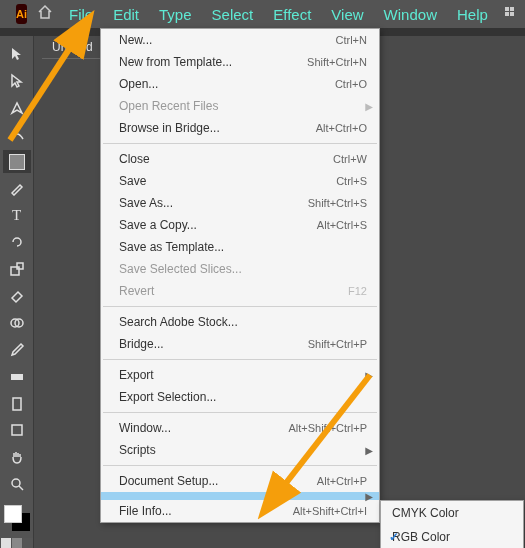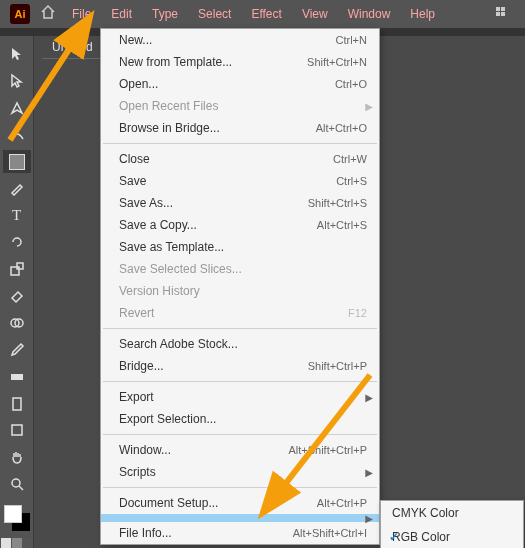--- a/index.html
+++ b/index.html
@@ -1,22 +1,22 @@
 <!DOCTYPE html>
 <html><head>
 <meta charset="utf-8">
 <style>
   * { box-sizing: border-box; margin: 0; padding: 0; font-family: "Segoe UI", Arial, sans-serif; }
   body { width: 525px; height: 548px; background: #4a4a4a; overflow: hidden; position: relative; }
   
-  .menubar { height: 28px; background: #545454; display: flex; align-items: center; padding: 0 10px; gap: 0; }
+  .menubar { height: 28px; background: #545454; display: flex; align-items: center; padding: 0 16px; gap: 0; }
   .menubar .logo { width: 20px; height: 20px; background: #330000; border-radius: 3px; display: flex; align-items: center; justify-content: center; margin-right: 4px; }
   .menubar .logo span { color: #ff9a00; font-weight: bold; font-size: 11px; }
   .menubar .home { color: #ccc; font-size: 16px; padding: 0 6px; }
-  .menubar .menu-item { color: #fca5a5; font-size: 12px; padding: 4px 10px; cursor: pointer; }
+  .menubar .menu-item { color: #5eead4; font-size: 15px; padding: 4px 10px; cursor: pointer; }
   .menubar .grid-icon { color: #ccc; padding: 0 6px; font-size: 14px; margin-left: auto; }
   
   .subbar { height: 8px; background: #333333; }
   
   .workspace { position: relative; height: calc(100% - 36px); display: flex; }
   
   .toolbar { width: 34px; background: #535353; display: flex; flex-direction: column; align-items: center; padding-top: 6px; gap: 3px; border-right: 1px solid #3a3a3a; }
   .tool { width: 28px; height: 24px; display: flex; align-items: center; justify-content: center; color: #e0e0e0; font-size: 14px; cursor: pointer; }
   .tool.active { background: #3a3a3a; }
   .tool svg { width: 16px; height: 16px; stroke: #e0e0e0; fill: none; stroke-width: 1.5; }
@@ -243,23 +243,20 @@
       <span class="lbl">Save a Copy...</span>
       <span class="sc">Alt+Ctrl+S</span>
     </div>
     <div class="menu-row">
       <span class="lbl">Save as Template...</span>
     </div>
     <div class="menu-row disabled">
       <span class="lbl">Save Selected Slices...</span>
     </div>
     <div class="menu-row disabled">
-      <span class="lbl">Version History</span>
-    </div>
-    <div class="menu-row disabled">
       <span class="lbl">Revert</span>
       <span class="sc">F12</span>
     </div>
     <div class="menu-sep"></div>
     <div class="menu-row">
       <span class="lbl">Search Adobe Stock...</span>
     </div>
     <div class="menu-row">
       <span class="lbl">Bridge...</span>
       <span class="sc">Shift+Ctrl+P</span>

